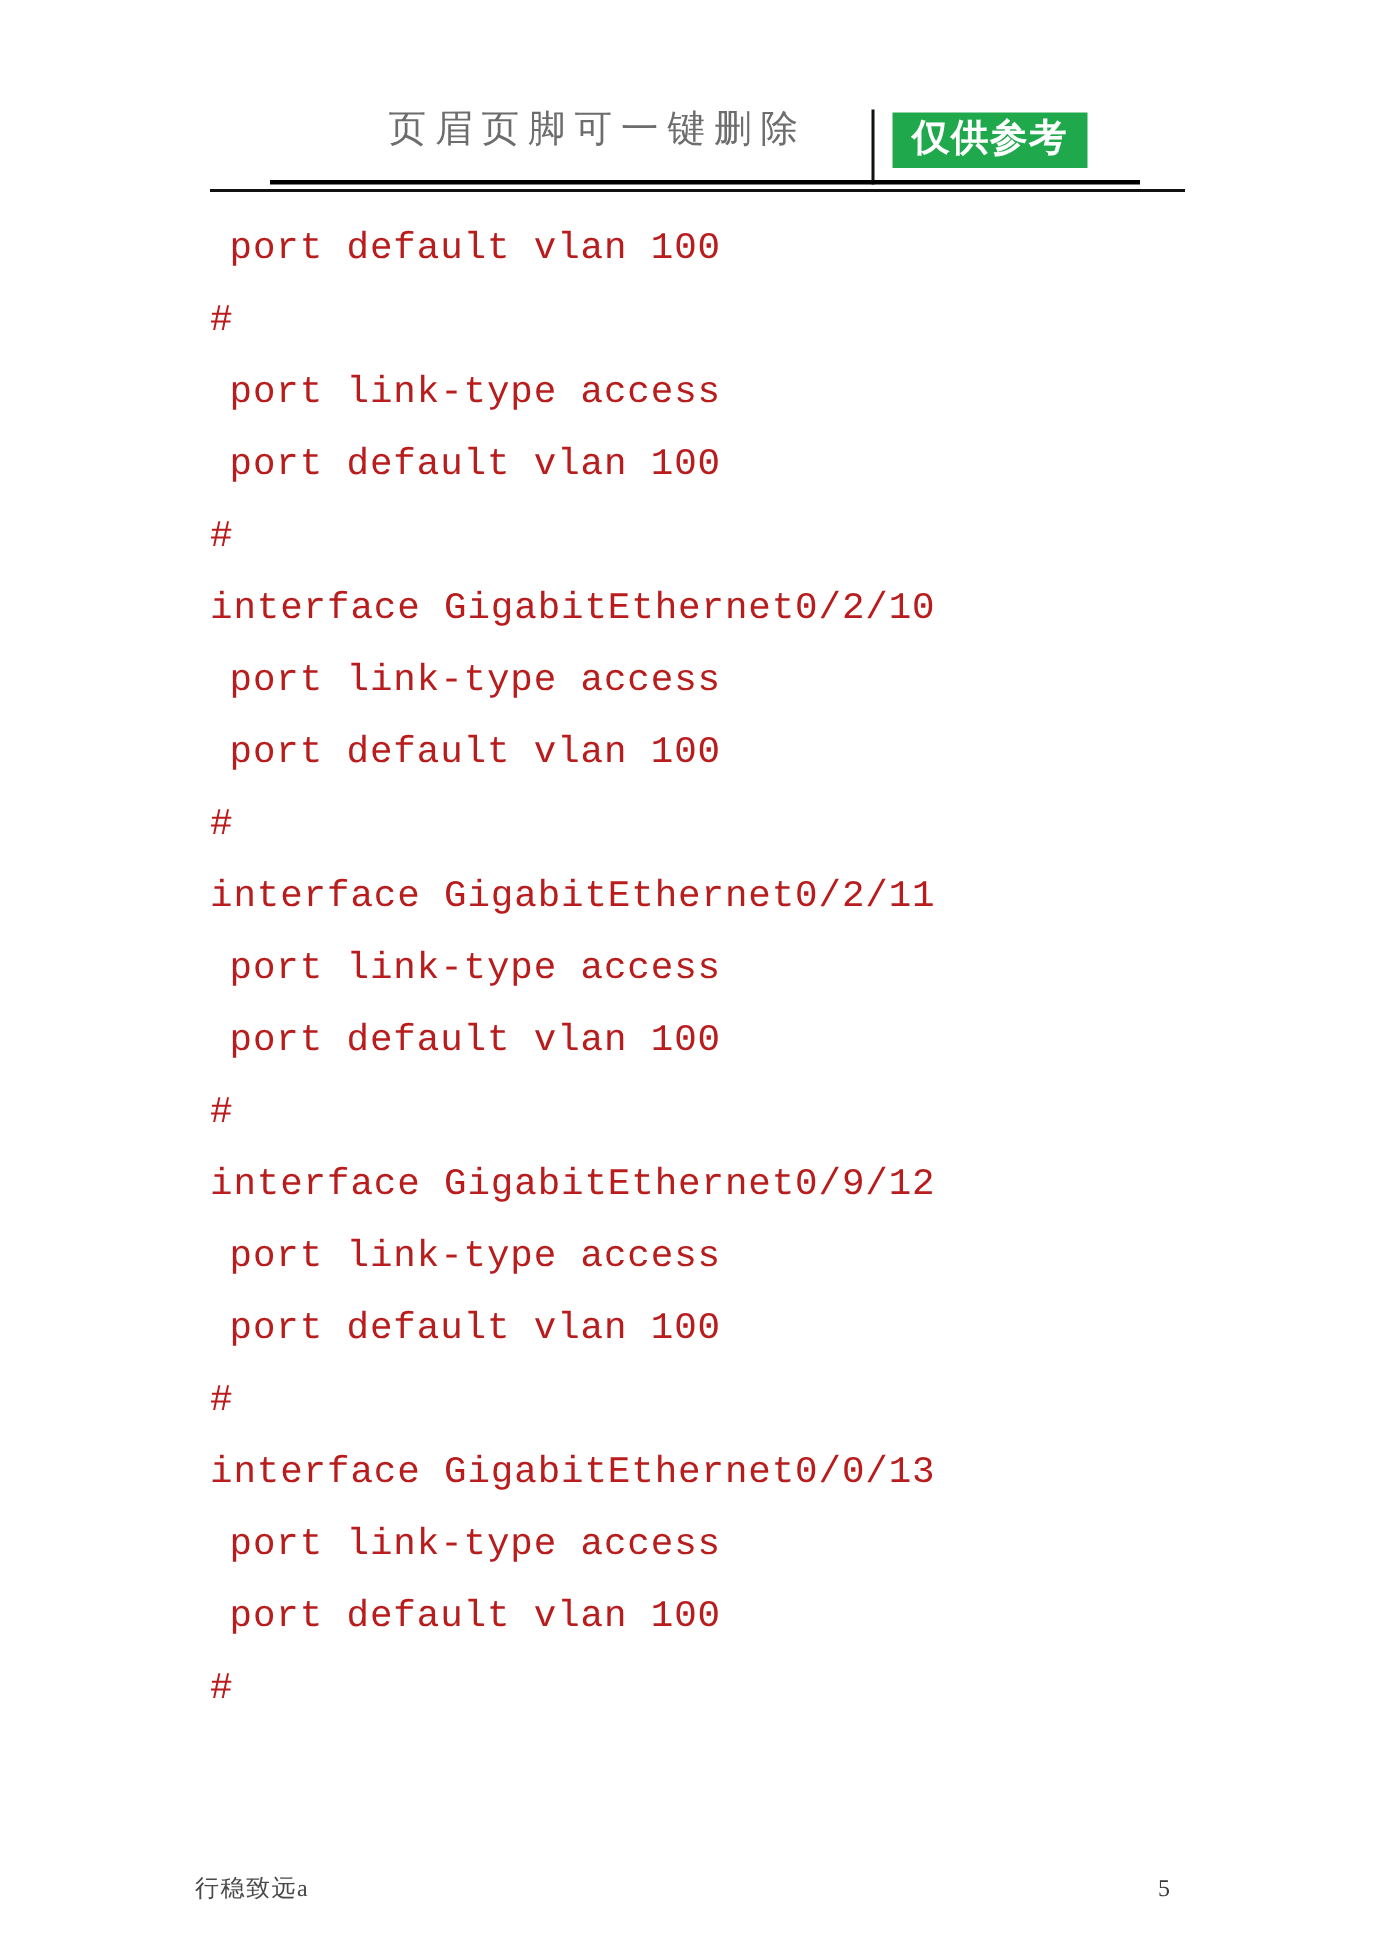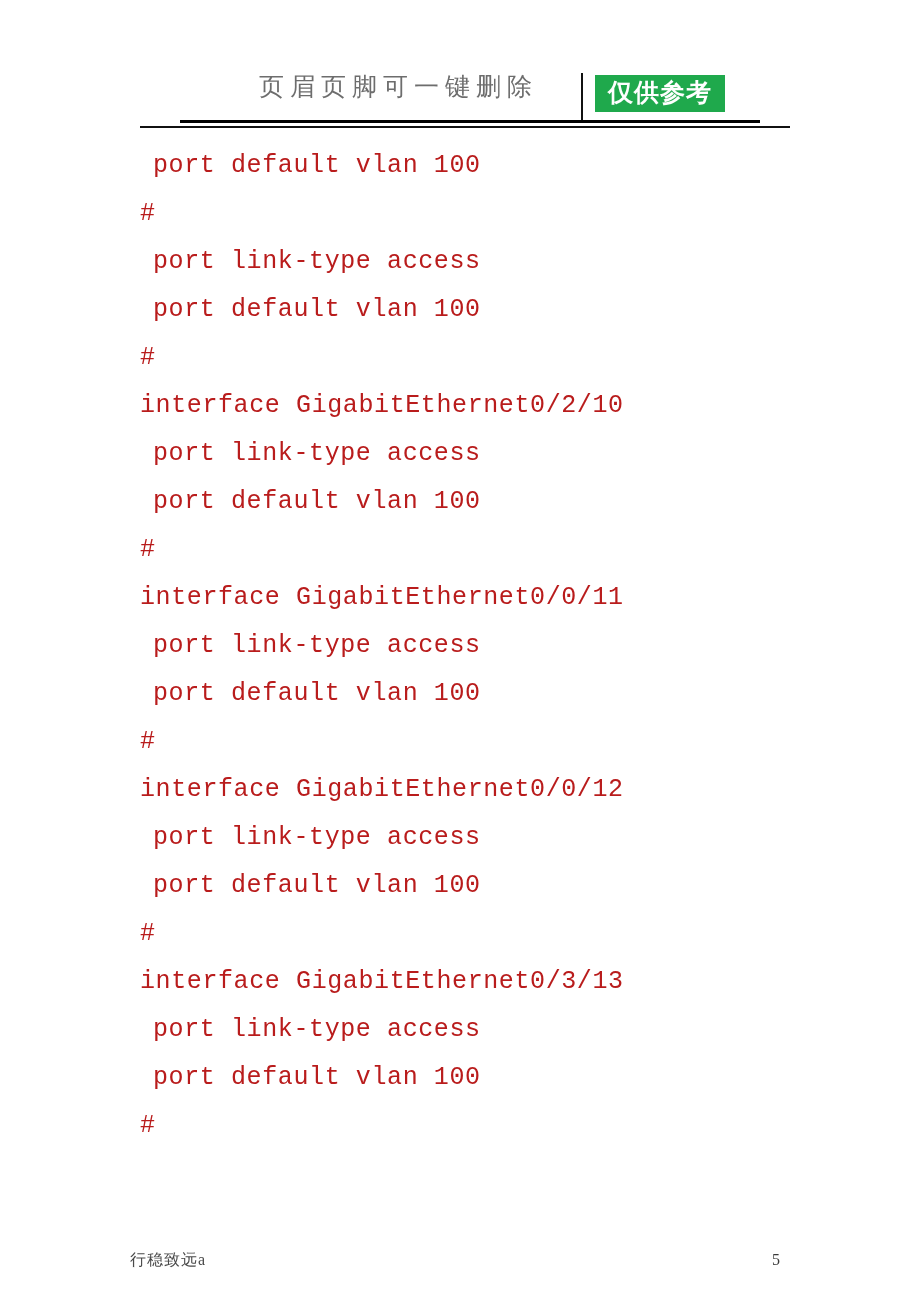--- a/index.html
+++ b/index.html
@@ -166,29 +166,29 @@
   <div class="body-block">
       <div class="code-line indent">port default vlan 100</div>
       <div class="code-line">#</div>
       <div class="code-line indent">port link-type access</div>
       <div class="code-line indent">port default vlan 100</div>
       <div class="code-line">#</div>
       <div class="code-line">interface GigabitEthernet0/2/10</div>
       <div class="code-line indent">port link-type access</div>
       <div class="code-line indent">port default vlan 100</div>
       <div class="code-line">#</div>
-      <div class="code-line">interface GigabitEthernet0/0/11</div>
+      <div class="code-line">interface GigabitEthernet0/2/11</div>
       <div class="code-line indent">port link-type access</div>
       <div class="code-line indent">port default vlan 100</div>
       <div class="code-line">#</div>
-      <div class="code-line">interface GigabitEthernet0/0/12</div>
+      <div class="code-line">interface GigabitEthernet0/9/12</div>
       <div class="code-line indent">port link-type access</div>
       <div class="code-line indent">port default vlan 100</div>
       <div class="code-line">#</div>
-      <div class="code-line">interface GigabitEthernet0/3/13</div>
+      <div class="code-line">interface GigabitEthernet0/0/13</div>
       <div class="code-line indent">port link-type access</div>
       <div class="code-line indent">port default vlan 100</div>
       <div class="code-line">#</div>
     </div>
 
   <div class="footer">
     <div class="footer-watermark">行稳致远a</div>
     <div class="footer-page">5</div>
   </div>
 

